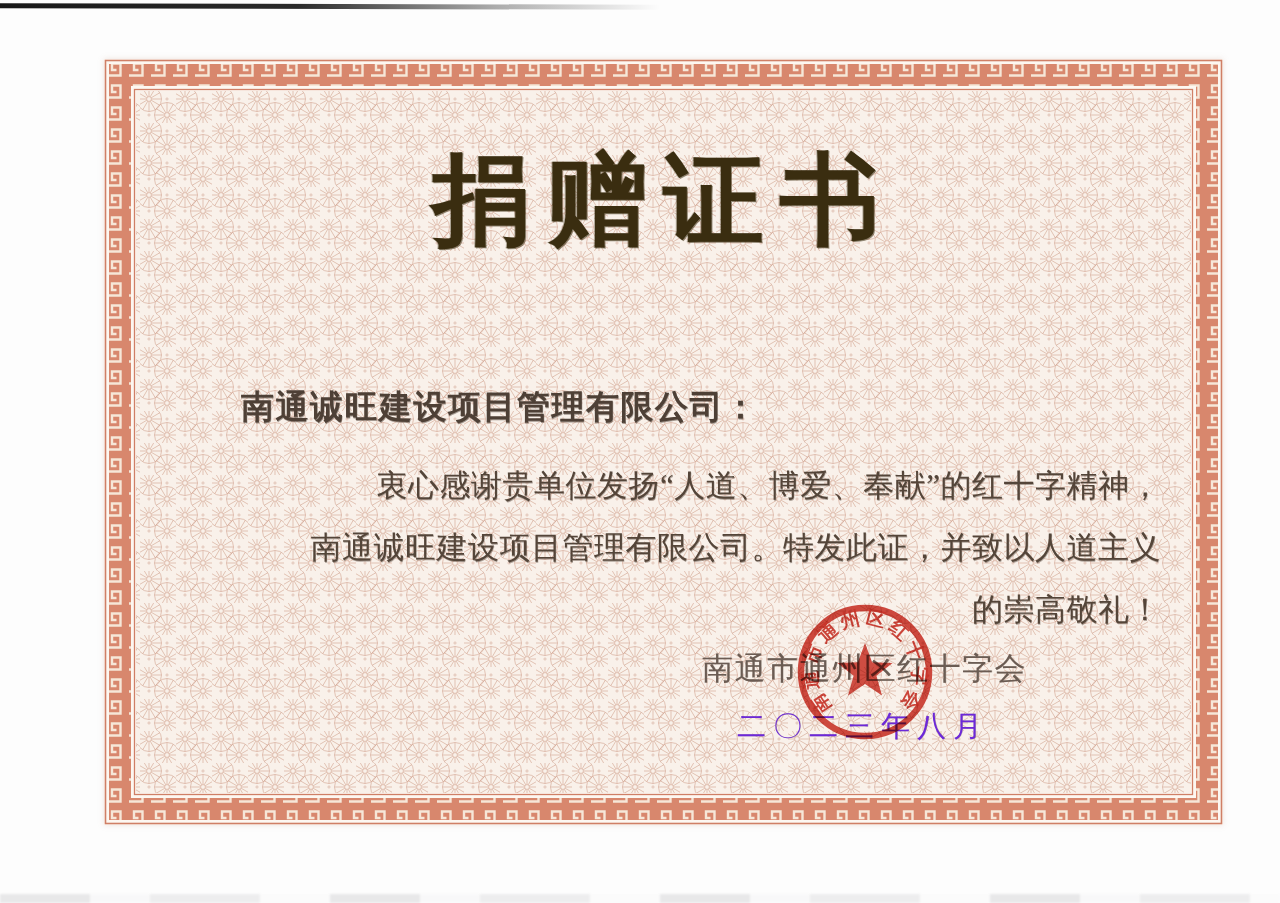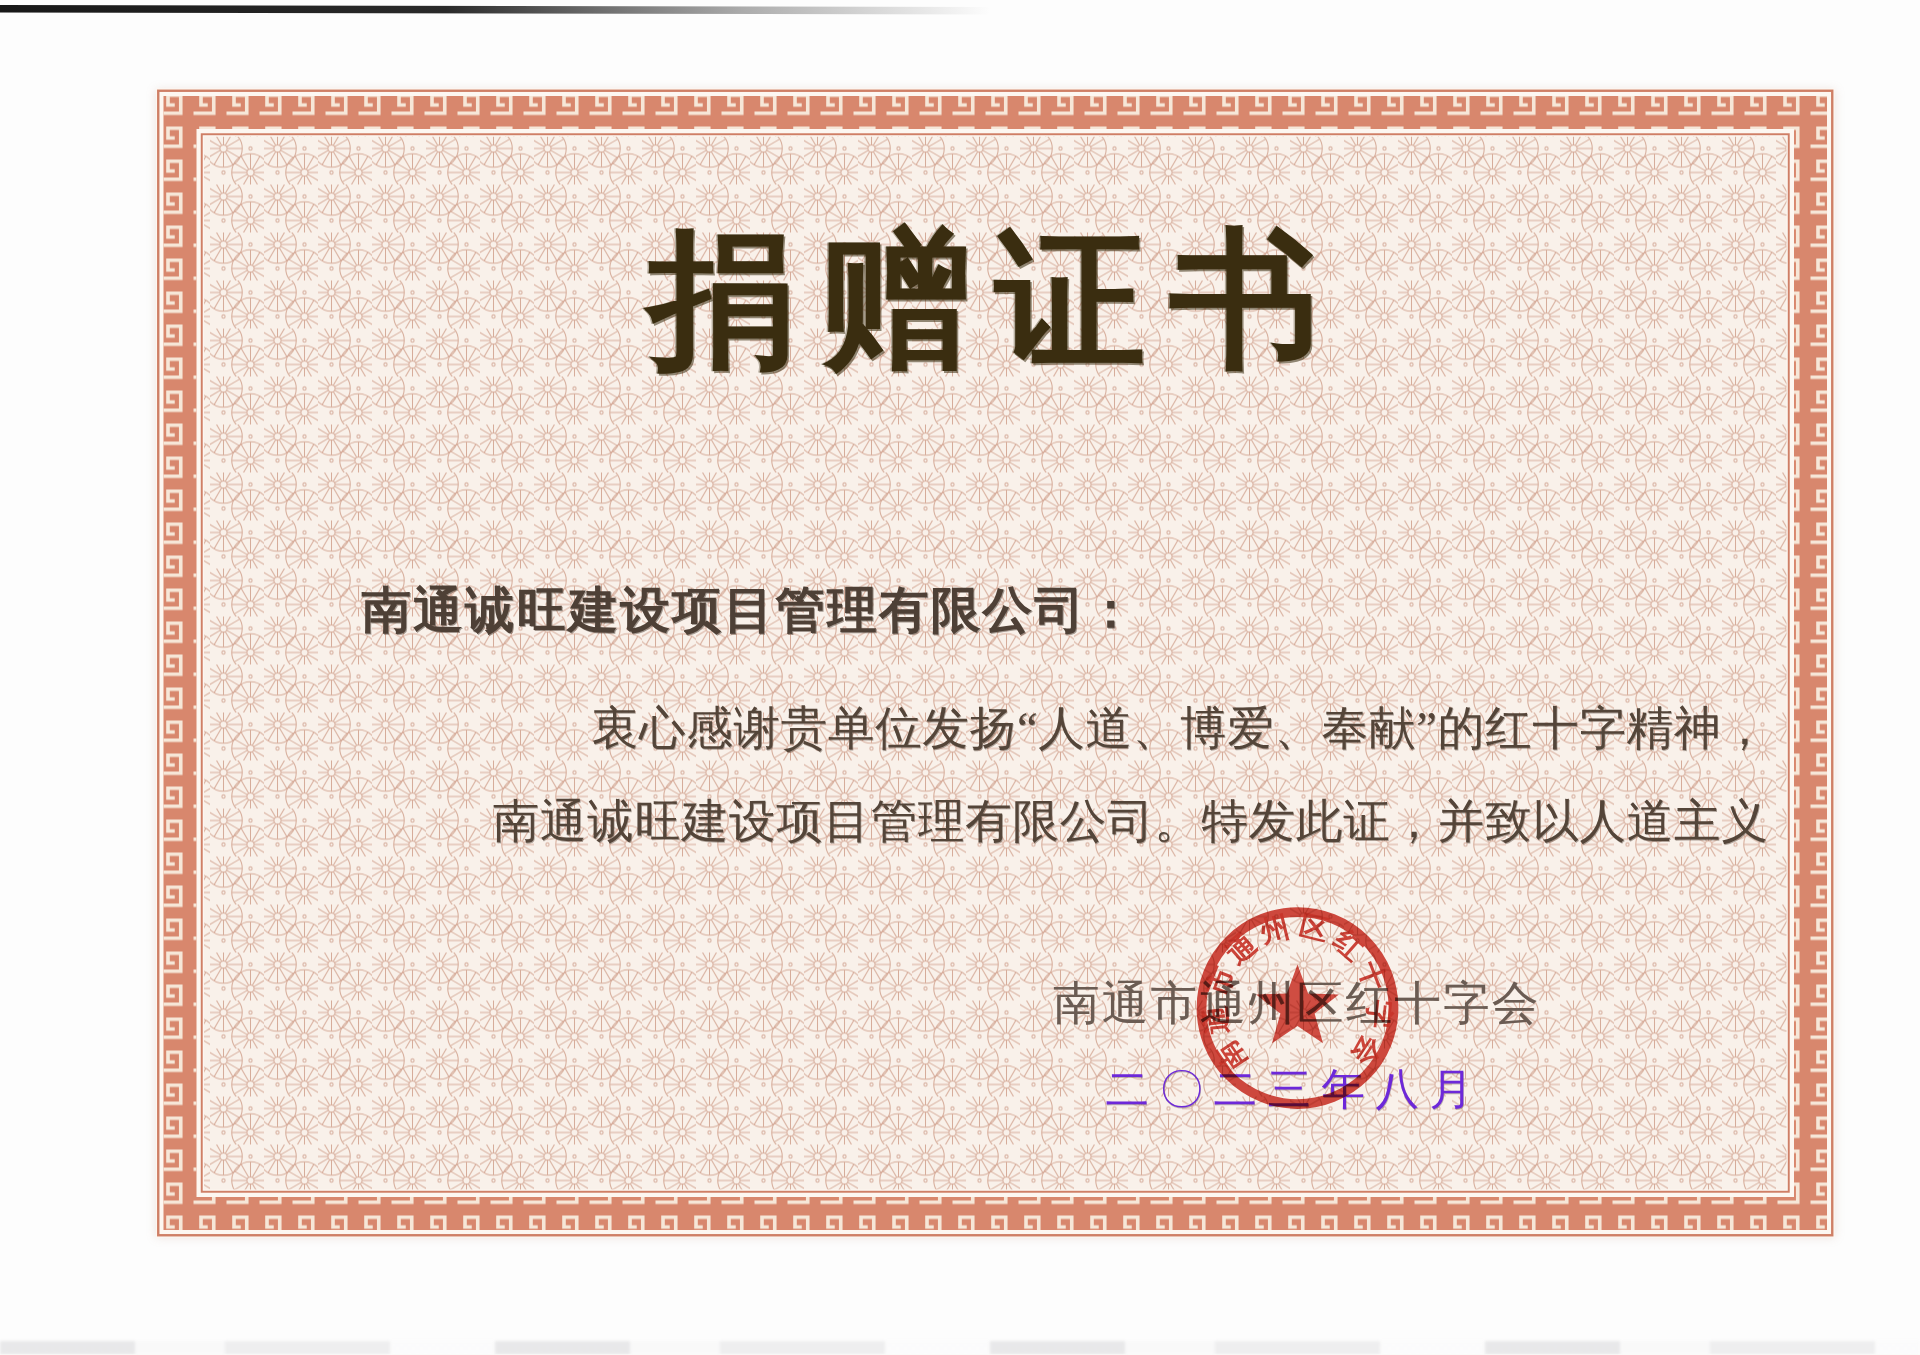--- a/index.html
+++ b/index.html
@@ -33,21 +33,21 @@
     letter-spacing:16px;color:#3a2d10;
     text-shadow:1px 1px 0 rgba(58,45,16,.55), -1px 0 0 rgba(58,45,16,.35);
     font-family:"DejaVu Serif","Liberation Serif",serif;
   }
   .recipient{
     left:137px;top:326px;font-size:33px;font-weight:700;
     letter-spacing:1.5px;color:#4e4036;
     text-shadow:0.6px 0.6px 0 rgba(78,64,54,.5);
   }
   .body-text{
-    left:155px;top:396px;width:920px;
+    left:137px;top:396px;width:920px;
     font-size:31px;line-height:62px;letter-spacing:0.5px;color:#544539;
     text-shadow:0.5px 0.5px 0 rgba(84,69,57,.45);
   }
   .body-text .indent{text-indent:50px;}
   .issuer{
     left:598px;top:589px;font-size:31px;letter-spacing:1.5px;color:#6b5c53;
     text-shadow:0.4px 0.4px 0 rgba(107,92,83,.4);
   }
   .cert-date{
     left:633px;top:636px;font-size:29px;letter-spacing:7px;color:#6d28d9;
@@ -105,20 +105,21 @@
       <rect x="32" y="32" width="1055" height="702" fill="url(#flw)"></rect>
     </svg>
 
     <div class="layer title">捐赠证书</div>
 
     <div class="layer recipient">南通诚旺建设项目管理有限公司：</div>
 
     <div class="layer body-text">
       <div class="indent">衷心感谢贵单位发扬“人道、博爱、奉献”的红十字精神，</div>
       <div>南通诚旺建设项目管理有限公司。特发此证，并致以人道主义</div>
+      <div>的崇高敬礼！</div>
     </div>
 
     <div class="layer issuer">南通市通州区红十字会</div>
 
     <div class="layer cert-date">二〇二三年八月</div>
 
     <div class="layer seal">
       <svg width="170" height="170" viewBox="0 0 170 170" aria-hidden="true">
         <defs>
           <path id="sealArc" d="M 48.2 115.9 A 48 48 0 1 1 121.8 115.9" fill="none"></path>

